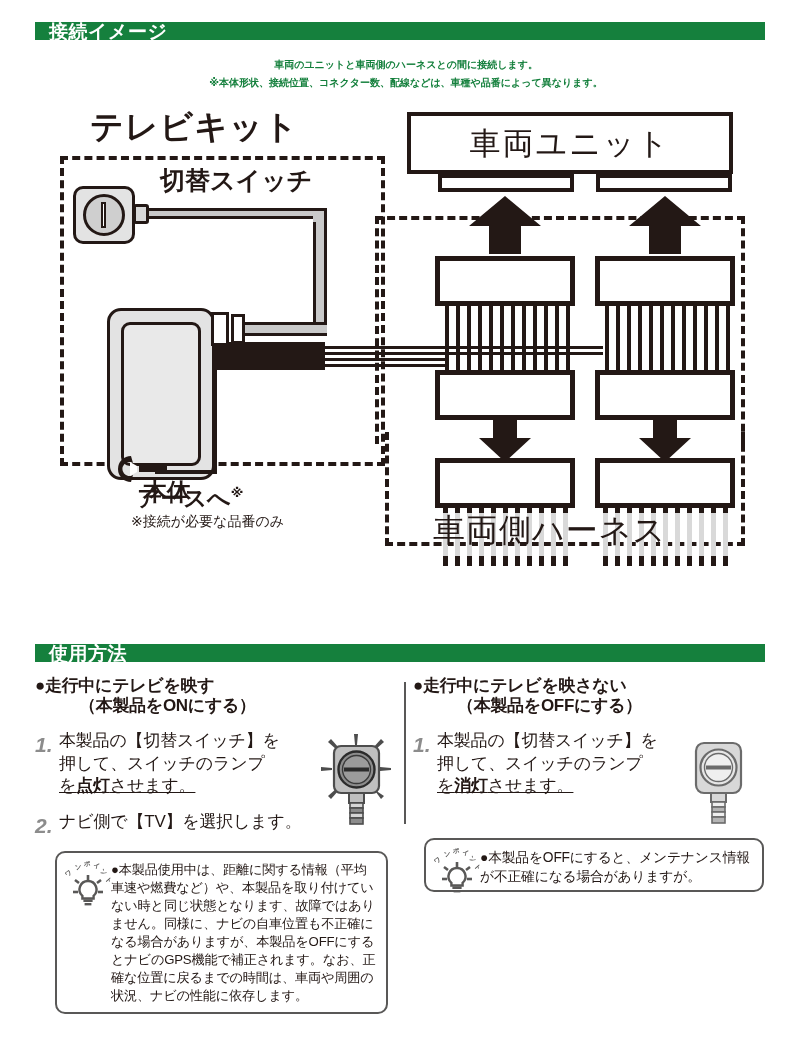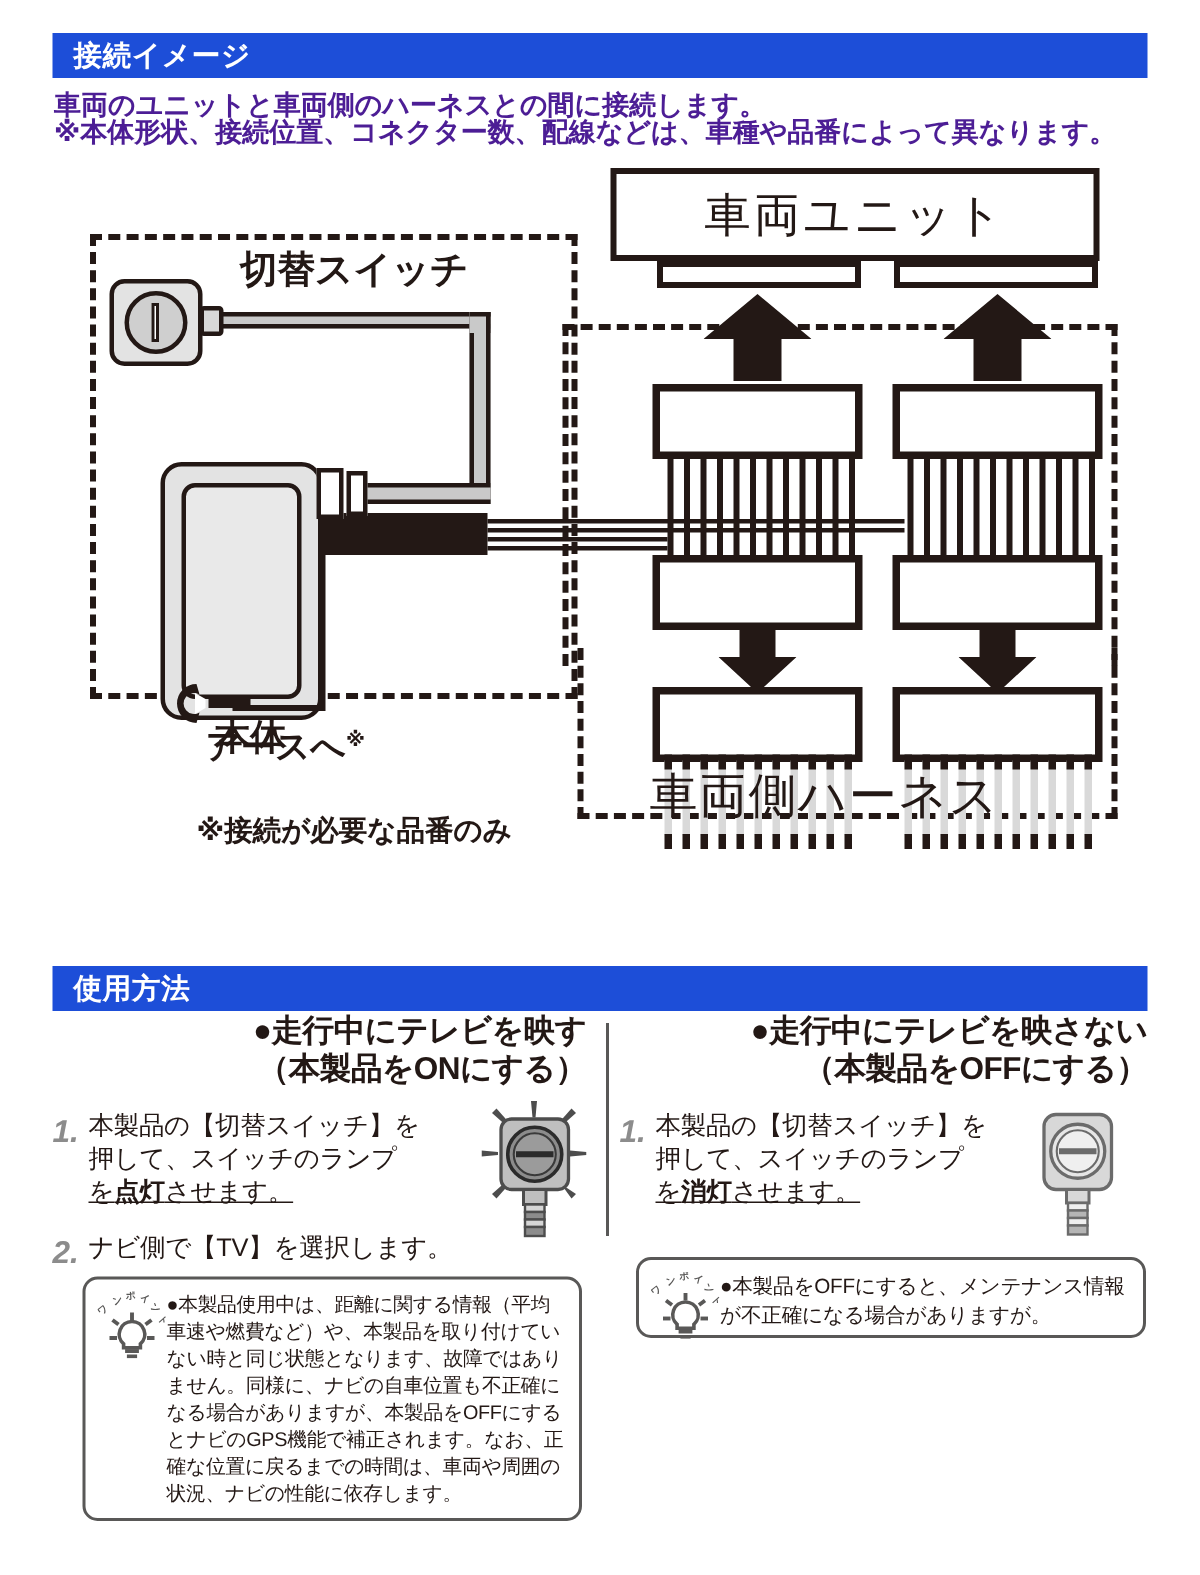--- a/index.html
+++ b/index.html
@@ -14,43 +14,44 @@
     font-family: "Liberation Sans", "DejaVu Sans", sans-serif;
     color: #231815;
     overflow: hidden;
   }
 
   
   .section-bar {
     position: absolute;
     left: 35px;
     width: 730px;
-    height: 30px;
-    background: #1d4ed8;
+    height: 18px;
+    background: #15803d;
     display: flex;
     align-items: center;
   }
   .section-bar .bar-title {
     color: #ffffff;
     font-size: 19px;
     font-weight: bold;
     letter-spacing: 0.5px;
     padding-left: 14px;
     line-height: 1;
   }
 
   
   .intro {
     position: absolute;
     left: 36px;
     width: 740px;
-    font-size: 18px;
+    font-size: 10px;
     font-weight: bold;
     line-height: 1.42;
-    color: #4c1d95;
+    color: #15803d;
+    text-align: center;
   }
 
   
   .diagram {
     position: absolute;
     left: 35px;
     top: 108px;
     width: 730px;
     height: 490px;
   }
@@ -209,25 +210,24 @@
   .earth-label {
     left: 102px; top: 378px;
     font-size: 23px;
     font-weight: bold;
     line-height: 1;
     white-space: nowrap;
   }
   .earth-label sup { font-size: 13px; vertical-align: super; }
   .earth-note {
     left: 96px; top: 406px;
-    font-size: 19px;
-    font-weight: bold;
+    font-size: 14px;
+    font-weight: normal;
     line-height: 1;
     white-space: nowrap;
-    margin-top: 31px;
   }
 
   
   .veh-dashed {
     left: 340px; top: 108px;
     width: 370px; height: 228px;
     border: 4px dashed #231815;
     border-top: 4px dashed #231815;
     box-sizing: border-box;
     border-bottom: none;
@@ -311,26 +311,25 @@
   .col-divider {
     position: absolute;
     left: 369px;
     top: 6px;
     width: 2px;
     height: 142px;
     background: #595857;
   }
 
   .col-heading {
-    font-size: 21px;
+    font-size: 17px;
     font-weight: bold;
     line-height: 1.18;
     letter-spacing: -0.3px;
     white-space: nowrap;
-    text-align: right;
   }
   .col-heading .l2 {
     display: block;
     padding-left: 44px;
   }
 
   .step {
     display: flex;
     align-items: flex-start;
     margin-top: 10px;
@@ -405,20 +404,21 @@
 <div class="intro" style="top:58px;">車両のユニットと車両側のハーネスとの間に接続します。</div>
 <div class="intro" style="top:76px;">※本体形状、接続位置、コネクター数、配線などは、車種や品番によって異なります。</div>
 
 <div class="diagram">
 
   <div class="dg veh-dashed"></div>
   <div class="dg veh-dashed2"></div>
 
   <div class="dg kit-dashed"></div>
 
+  <div class="dg kit-title">テレビキット</div>
   <div class="dg switch-label">切替スイッチ</div>
 
   <div class="dg sw-cable-h"></div>
   <div class="dg sw-cable-v"></div>
   <div class="dg sw-cable-corner"></div>
   <div class="dg sw-cable-h2"></div>
 
   <div class="dg sw-body"></div>
   <div class="dg sw-ring"></div>
   <div class="dg sw-slot"></div>

